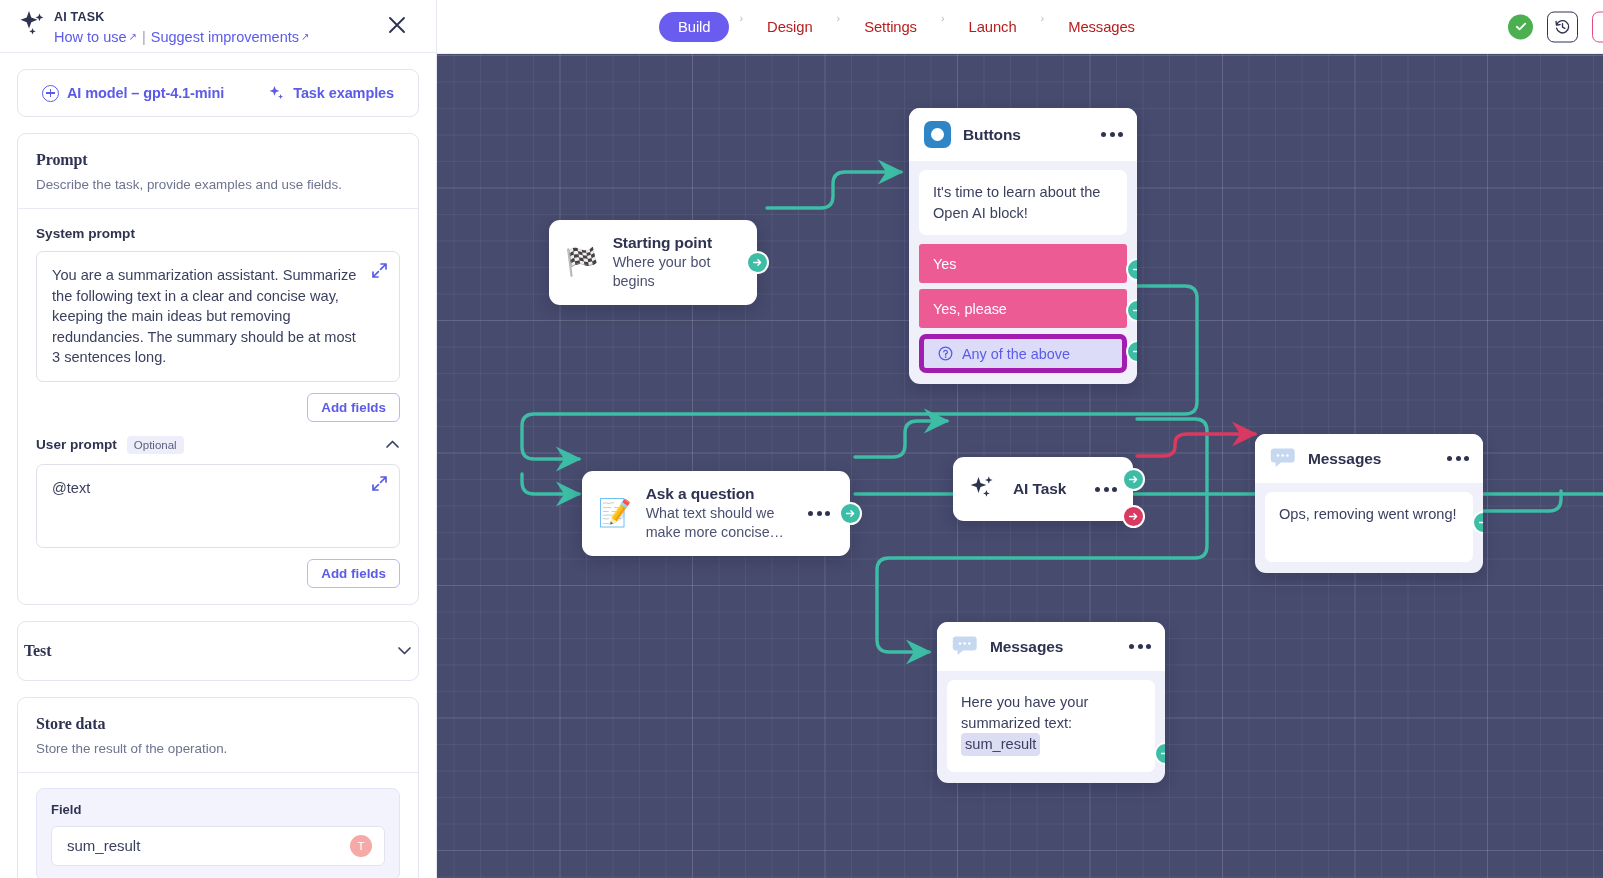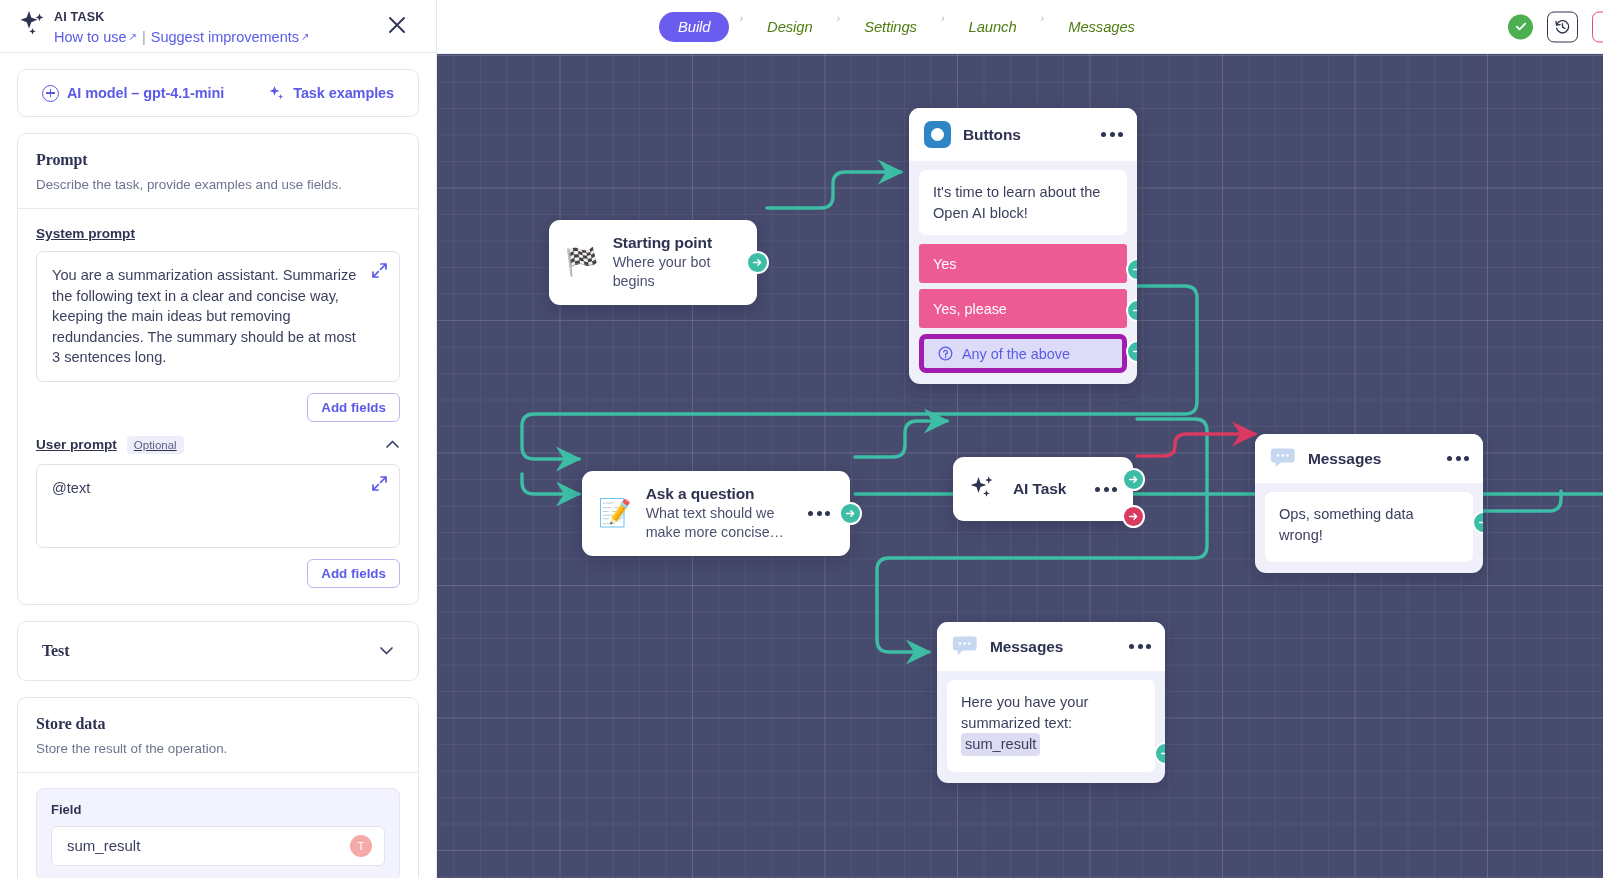--- a/index.html
+++ b/index.html
@@ -82,21 +82,21 @@
   .circ-plus::before { left:3.2px; right:3.2px; top:6.7px; height:1.6px; }
   .circ-plus::after { top:3.2px; bottom:3.2px; left:6.7px; width:1.6px; }
 
   .card-pad { padding: 17px 18px 16px 18px; }
   .card-title { font-size: 16px; font-weight: 700; color: #2f3352; letter-spacing:-.1px;font-family:Liberation Serif, serif;}
   .card-sub { font-size: 13.4px; color: #6e7490; margin-top: 8px; }
   .card-sep { height: 1px; background: #e8e9f2; }
 
   .field-label {
     font-size: 13.6px; font-weight: 700; color: #2f3352;
-    display: flex; align-items: center; gap: 10px; text-decoration: underline;
+    display: flex; align-items: center; gap: 10px;
   }
   .opt-badge {
     background: #eeeefb; color: #5c6080; font-weight: 400;
     font-size: 11.5px; padding: 3px 7px; border-radius: 4px;
   }
   .chev {
     margin-left: auto; width: 15px; height: 15px; cursor: pointer; color:#3b3f63;
   }
   .textbox {
     position: relative;
@@ -112,21 +112,21 @@
   }
   .addfields-row { display: flex; justify-content: flex-end; margin-top: 11px; }
   .addfields {
     border: 1px solid #b8b9f0; color: #5b5be8; background: #fff;
     font-family: inherit;
     font-size: 13.4px; font-weight: 700; border-radius: 6px;
     padding: 6px 13px; cursor: pointer;
   }
   .collapse-card {
     display: flex; align-items: center;
-    padding: 20px 24px; cursor: pointer;
+    padding: 20px 6px; cursor: pointer;
   }
   .store-field-box {
     margin: 0 18px 18px 18px;
     background: #f3f3fd; border: 1px solid #e4e4f6;
     border-radius: 8px; padding: 13px 14px 14px 14px;
   }
   .store-field-label { font-size: 13px; font-weight: 700; color:#2f3352; }
   .store-input {
     margin-top: 9px; background: #fff;
     border: 1px solid #e2e3ef; border-radius: 6px;
@@ -142,24 +142,24 @@
 
   
   .right { position: relative; flex: 1 1 auto; height: 878px; }
   .topbar {
     position: relative; height: 54px; background: #fff;
     display: flex; align-items: center; z-index: 5;
     border-bottom: 1px solid #ececf4;
   }
   .breadcrumb {
     position: absolute; left: 222px; top: 50%; transform: translateY(-50%);
-    display: flex; align-items: flex-start; gap: 3px; font-style: italic;
+    display: flex; align-items: flex-start; gap: 3px;
   }
   .bc-item {
-    font-size: 14.8px; color: #4d7c0f; padding: 7px 14px; cursor: pointer;
+    font-size: 14.8px; color: #b91c1c; padding: 7px 14px; cursor: pointer;
     border-radius: 18px; letter-spacing: -.1px;
   }
   .bc-item.active { background: #6b5cf0; color: #fff; font-weight: 400; padding: 7px 19px;}
   .bc-sep { color: #b6b9cc; font-size: 11px; margin: 0 7px; }
   .top-right {
     position: absolute; right: 0; top: 50%; transform: translateY(-50%);
     display: flex; align-items: center; gap: 14px; padding-right: 0;
   }
   .check-circ {
     width: 25px; height: 25px; border-radius: 50%; background: #4caf50;
@@ -548,21 +548,21 @@
             </svg>
           </span>
           <span class="node-title">Messages</span>
           <span class="dots" style="margin-left:auto">
               <i></i>
               <i></i>
               <i></i>
             </span>
         </div>
         <div class="card-node-body">
-          <div class="bubble" style="min-height:70px">Ops, something data wrong!</div>
+          <div class="bubble" style="min-height:70px">Ops, removing went wrong!</div>
         </div>
         <span class="conn" style="right:-12px; top:77px;">
           <svg viewBox="0 0 14 14" width="11" height="11">
               <path d="M2 7 L11 7 M7.5 3.4 L11 7 L7.5 10.6" stroke="#fff" stroke-width="1.7" fill="none" stroke-linecap="round" stroke-linejoin="round"></path>
             </svg>
         </span>
       </div>
 
       <div class="node card-node" style="left:500px; top:568px; width:228px;">
         <div class="card-node-head">

